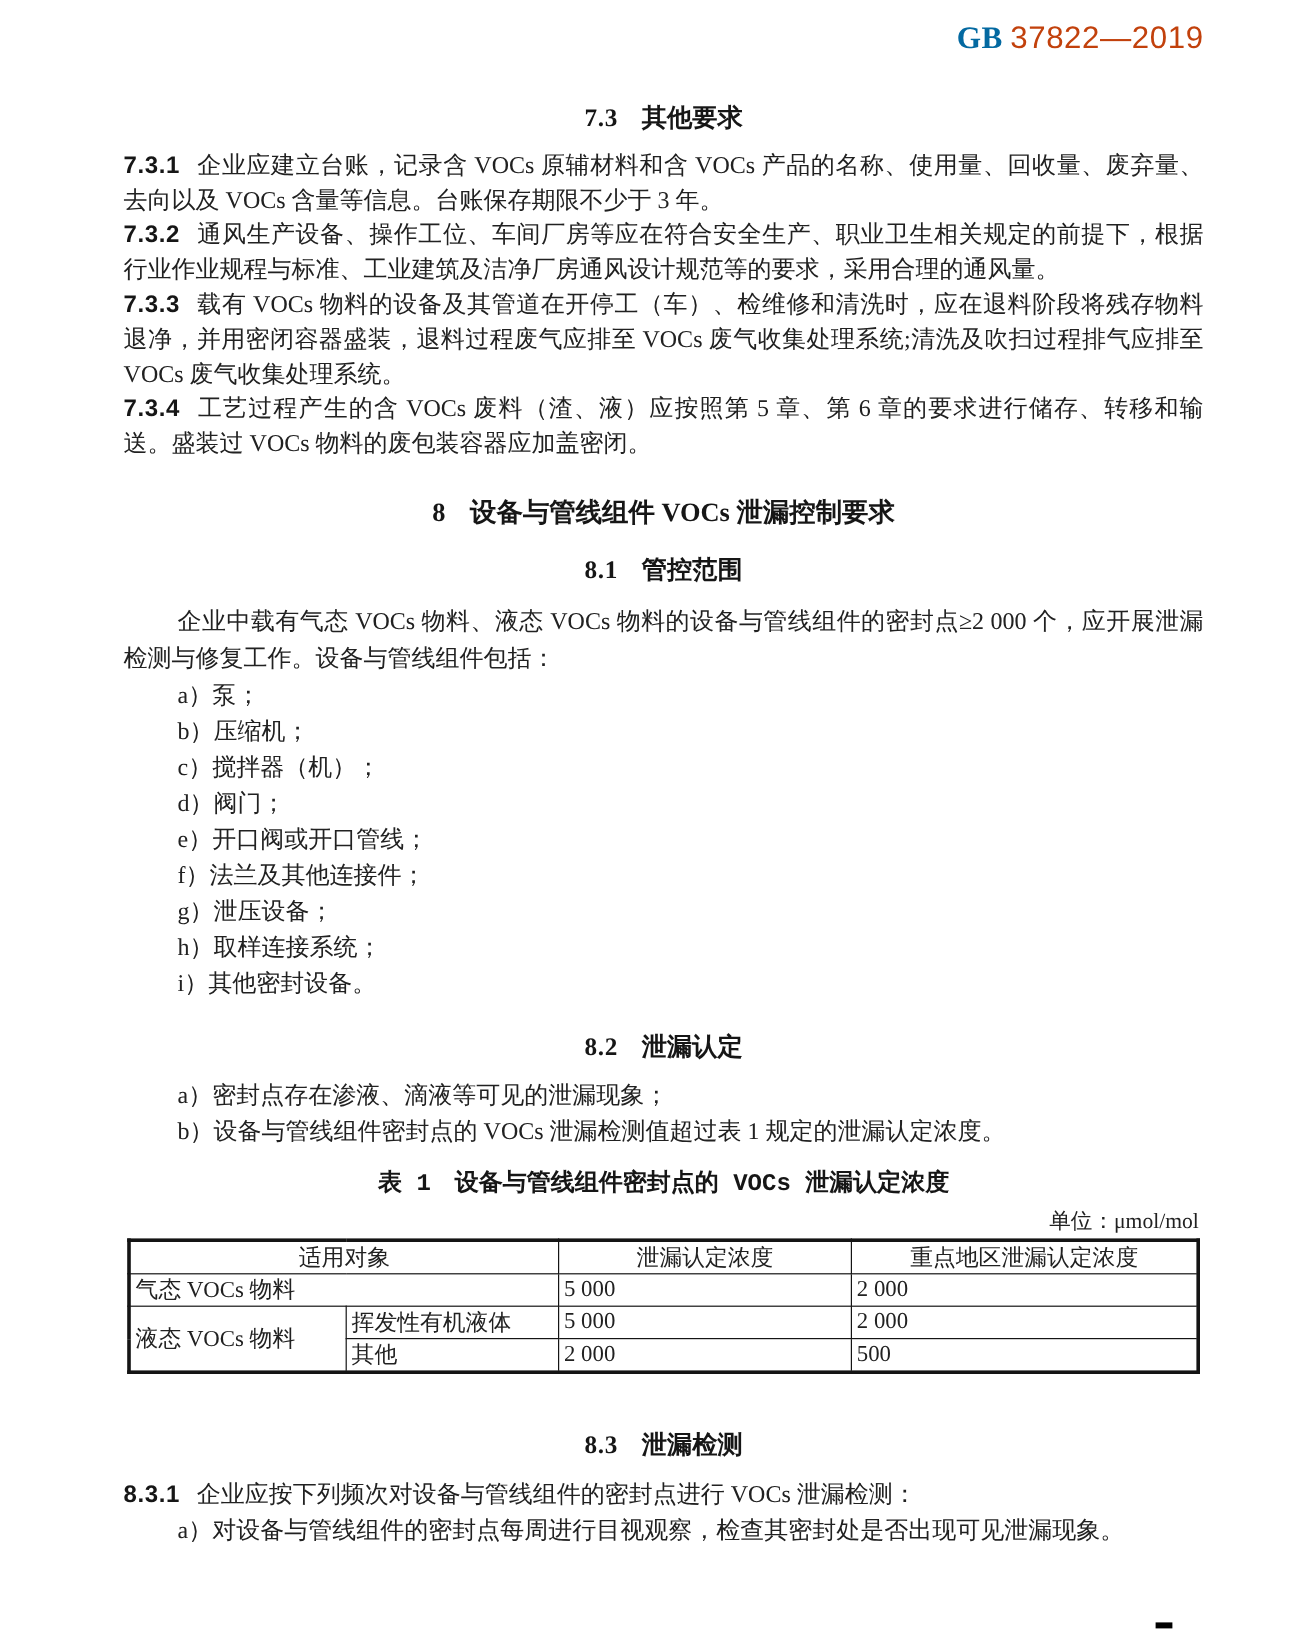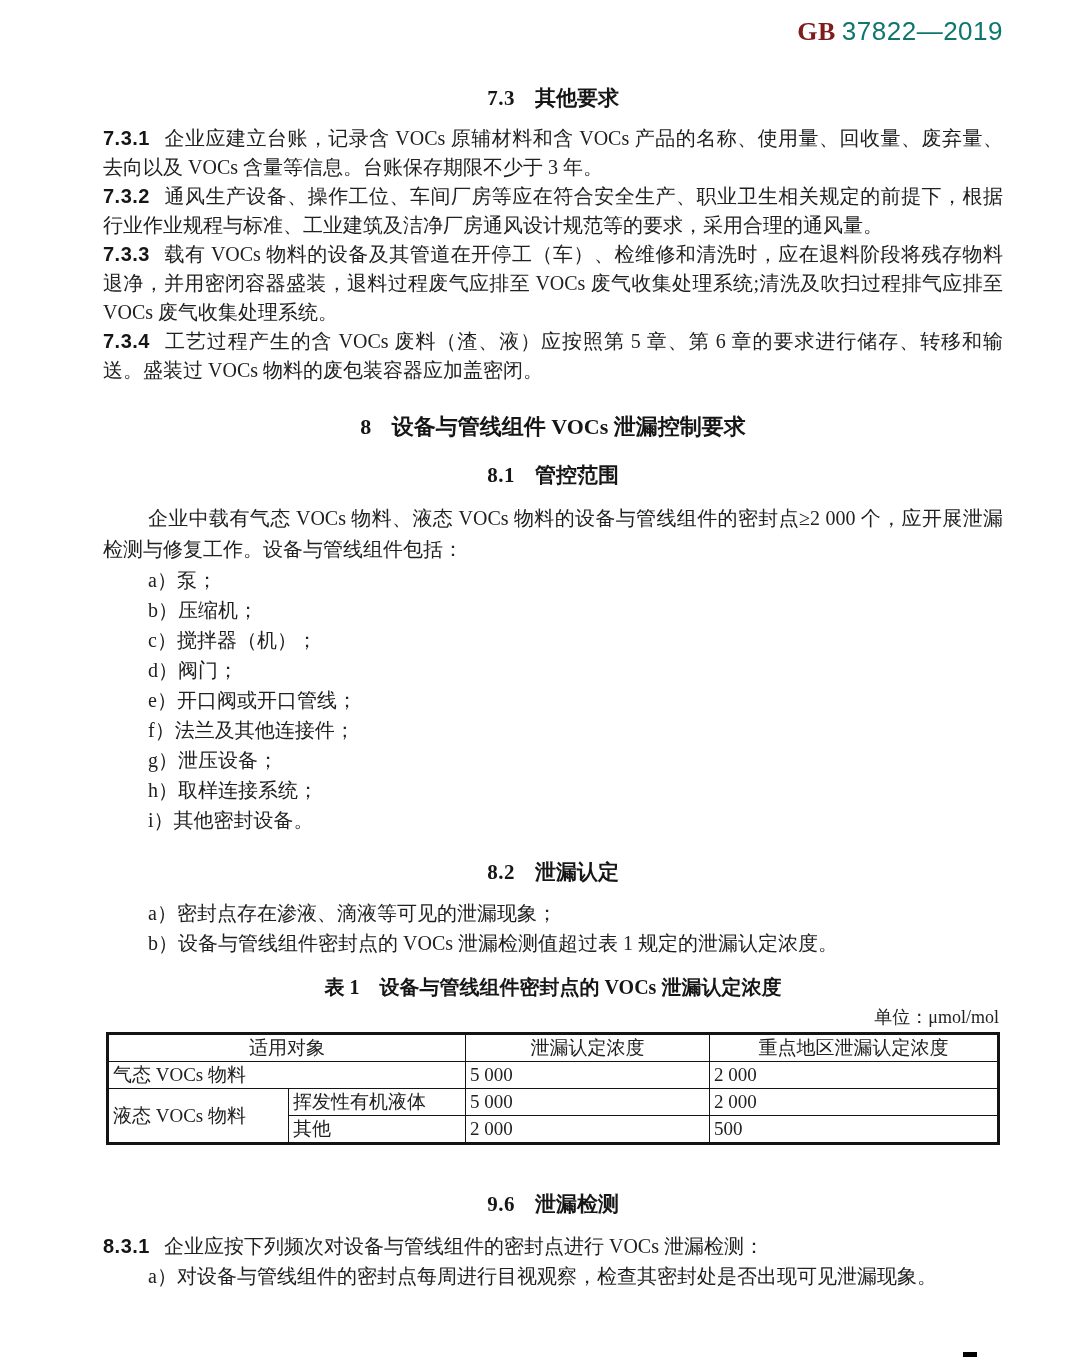--- a/index.html
+++ b/index.html
@@ -14,22 +14,22 @@
   .content { margin-left: 103px; width: 900px; }
 
   
   .doc-num {
     padding-top: 16px;
     text-align: right;
     font-size: 26px;
     letter-spacing: 0.5px;
     white-space: nowrap;
   }
-  .doc-num .gb { font-weight: bold; font-family: "Liberation Serif", "DejaVu Serif", serif; color: #7f1d1d; }
-  .doc-num .no { font-family: "Liberation Sans", "DejaVu Sans", sans-serif; color: #0f766e; margin-left: 6px; }
+  .doc-num .gb { font-weight: bold; font-family: "Liberation Serif", "DejaVu Serif", serif; color: #0369a1; }
+  .doc-num .no { font-family: "Liberation Sans", "DejaVu Sans", sans-serif; color: #c2410c; margin-left: 6px; }
 
   
   .h-sub, .h-main {
     font-family: Liberation Serif, serif;
     font-weight: bold;
     color: #161616;
     line-height: 31px;
     text-align: center;
   }
   .h-sub { font-size: 21px; }
@@ -66,21 +66,21 @@
     font-size: 20px;
     line-height: 30px;
     padding-left: 45px;
     color: #212121;
   }
 
   
   .tcaption {
     margin-top: 14px;
     text-align: center;
-    font-family: Liberation Serif, serif;
+    font-family: Liberation Mono, monospace;
     font-weight: bold;
     font-size: 20px;
     line-height: 31px;
     color: #161616;
   }
   .unit {
     margin-top: 2px;
     text-align: right;
     font-size: 18px;
     line-height: 24px;
@@ -190,21 +190,21 @@
     </tr>
     <tr>
       <td>其他</td>
       <td>2 000</td>
       <td>500</td>
     </tr>
   </tbody>
     </table>
 
   <div class="h-sub h83">
-    <span class="hn">9.6</span><span>泄漏检测</span>
+    <span class="hn">8.3</span><span>泄漏检测</span>
   </div>
 
   <p class="clause"><span class="cnum">8.3.1</span><span>企业应按下列频次对设备与管线组件的密封点进行 VOCs 泄漏检测：</span></p>
   <p class="list-line">a）对设备与管线组件的密封点每周进行目视观察，检查其密封处是否出现可见泄漏现象。</p>
 
 </div>
 
 <div class="footer-mark"></div>
 
 </body></html>

